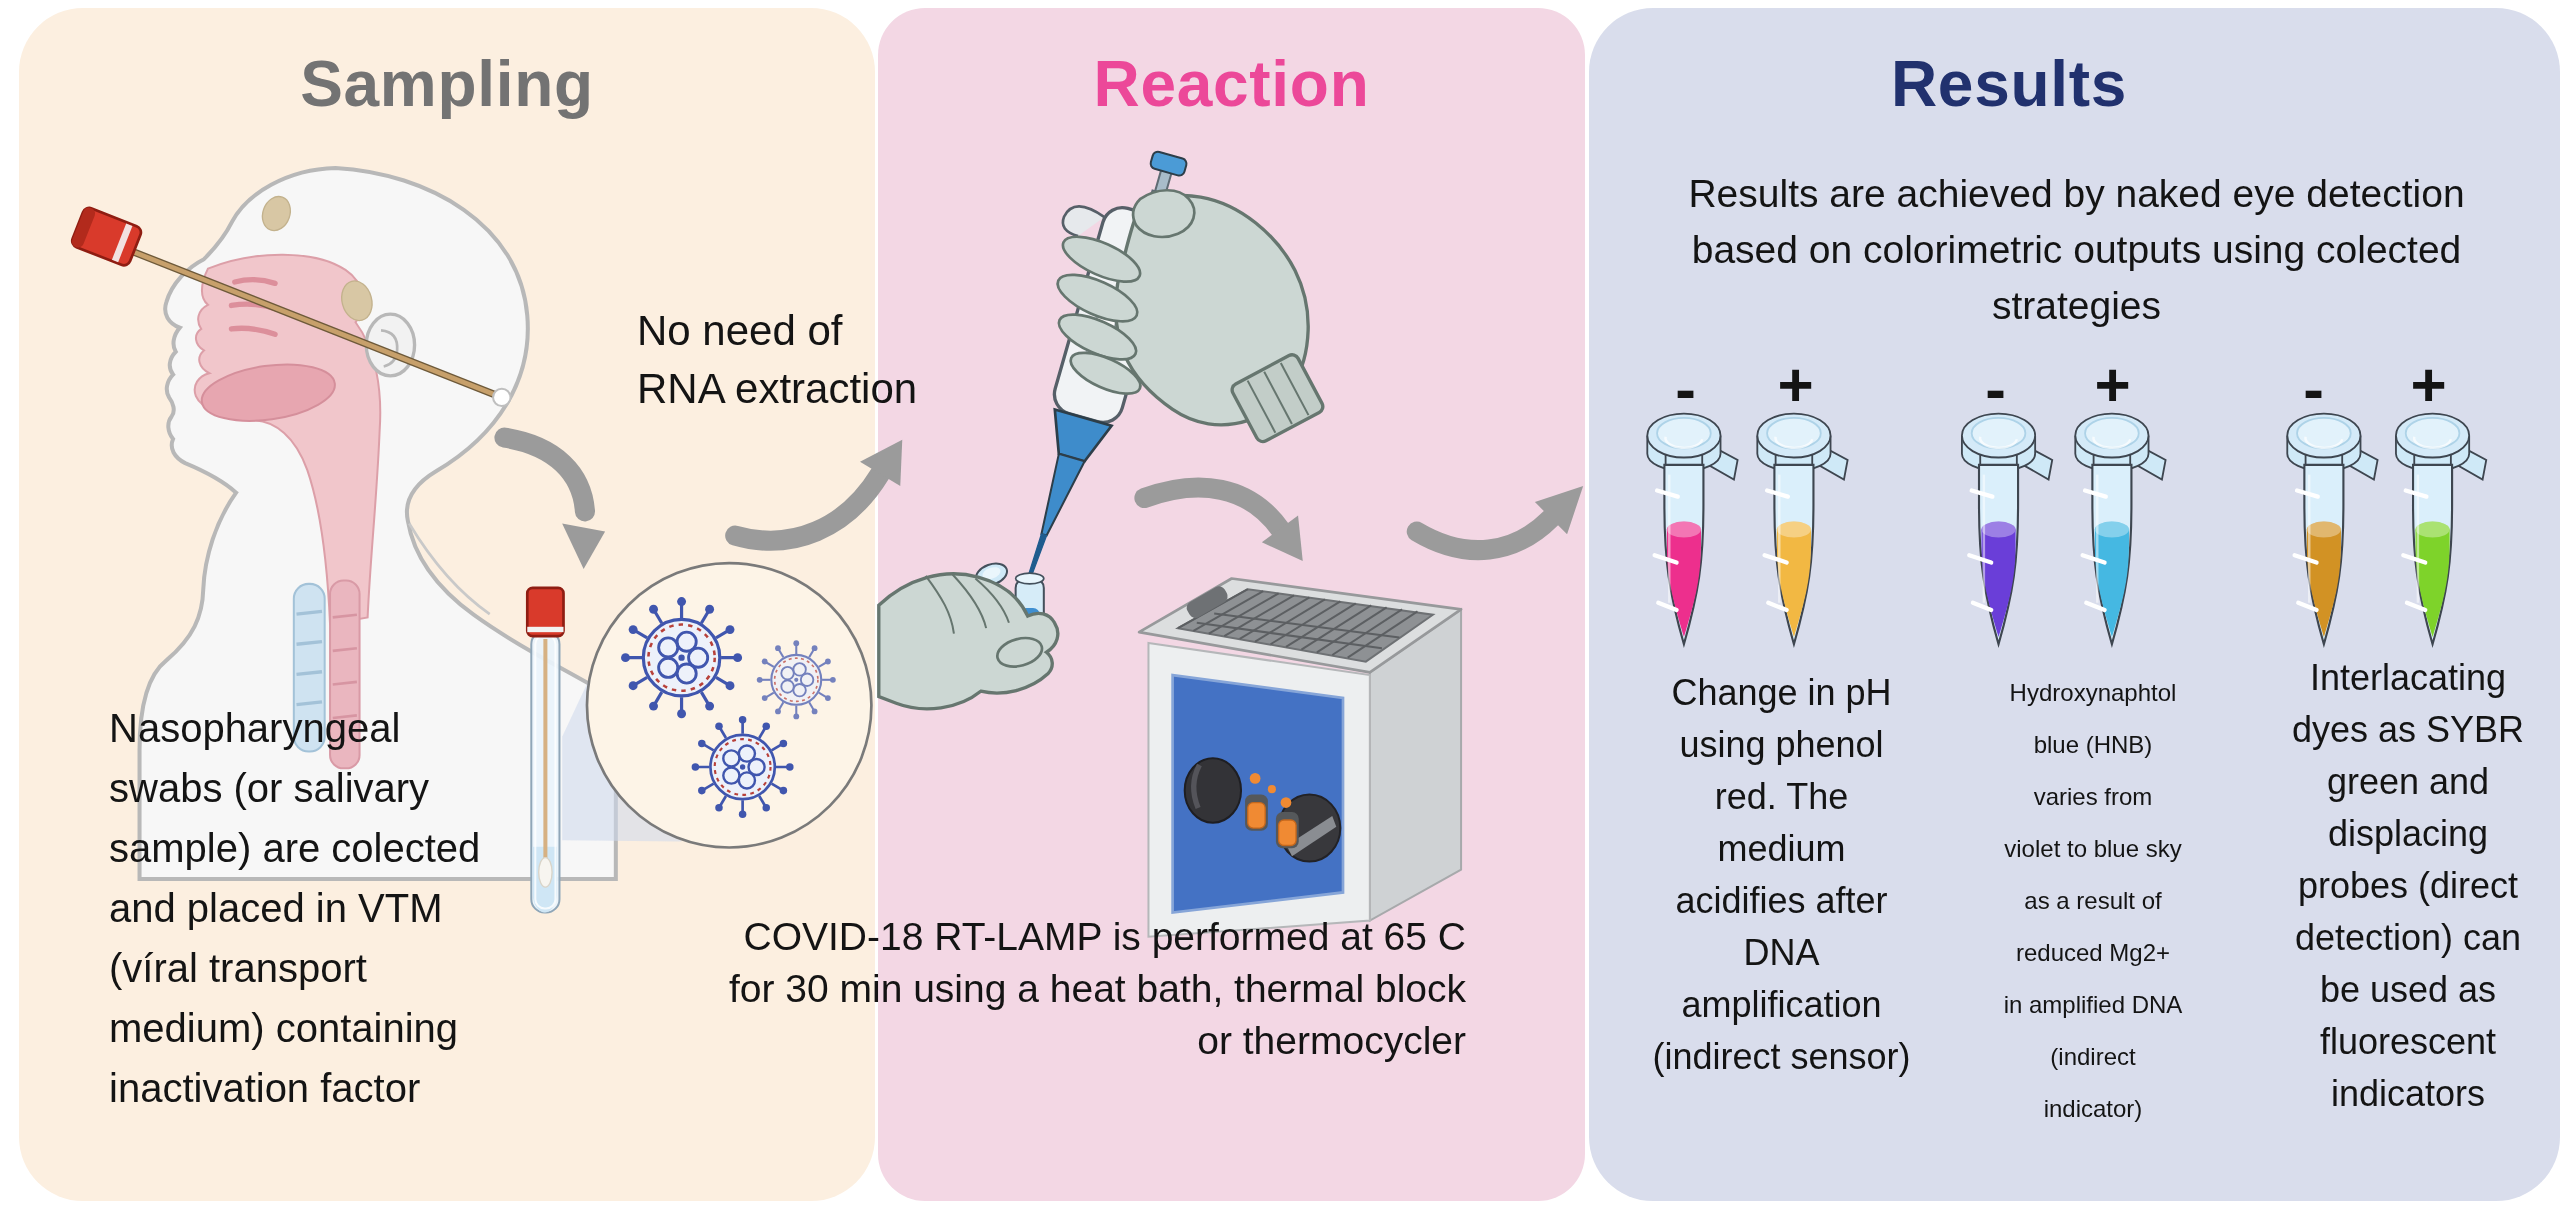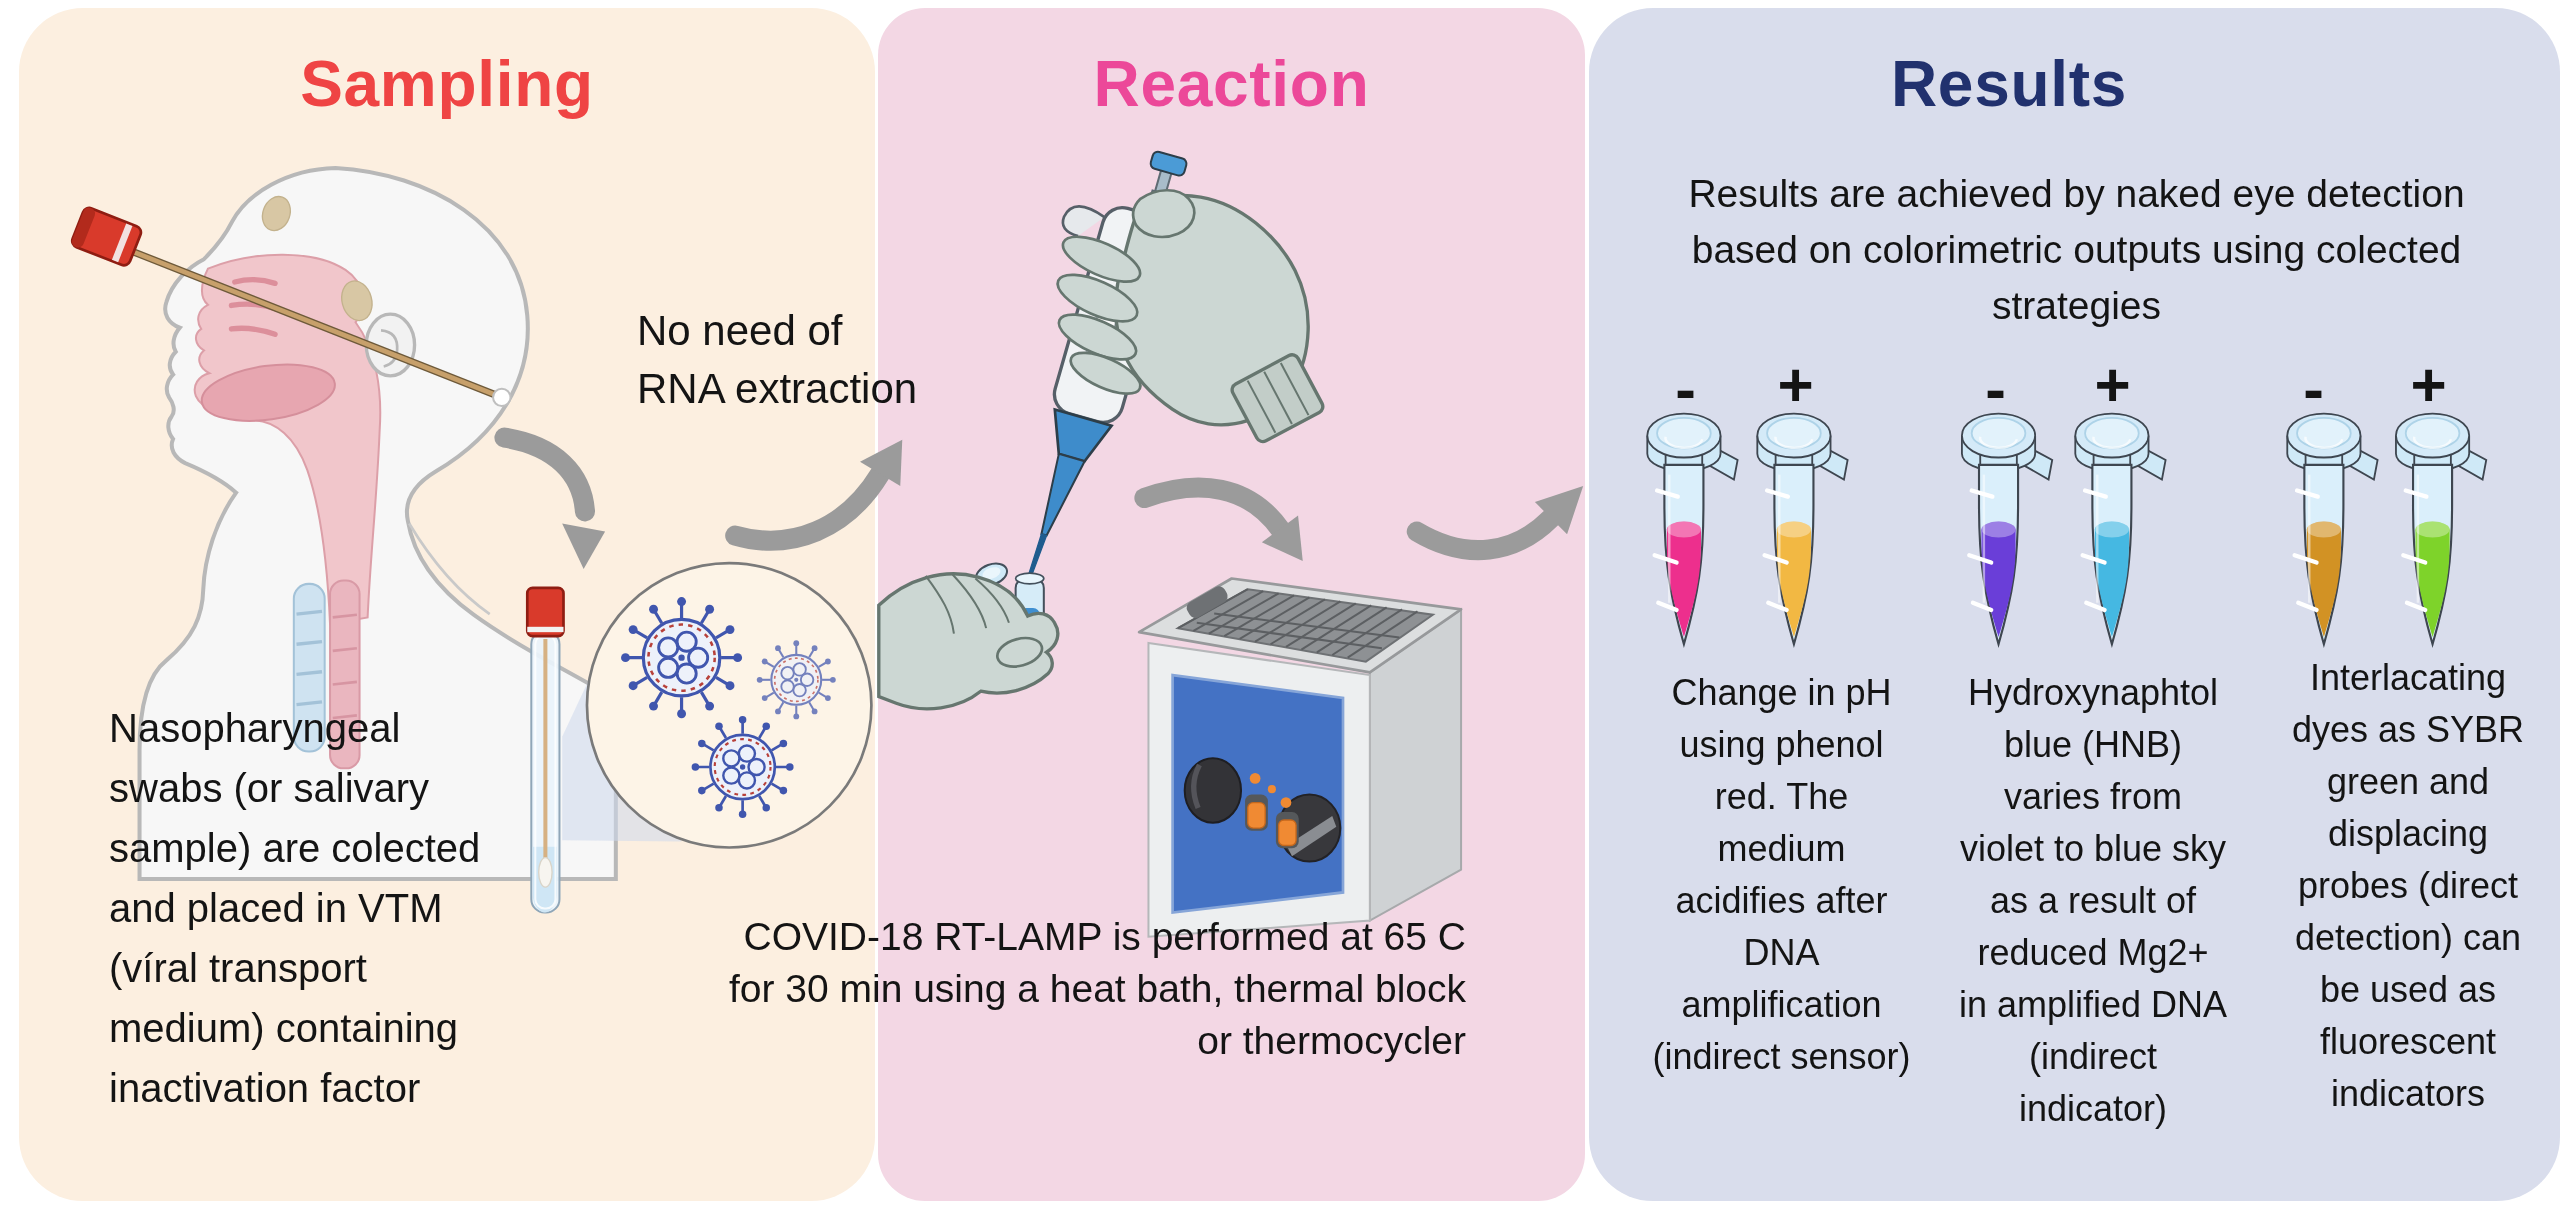--- a/index.html
+++ b/index.html
@@ -266,21 +266,21 @@
     <g>
       <use href="#sym-tube" x="2430" y="598" width="164" height="382" style="color: rgb(237, 47, 141);"></use>
       <use href="#sym-tube" x="2594" y="598" width="164" height="382" style="color: rgb(242, 184, 67);"></use>
       <use href="#sym-tube" x="2899" y="598" width="164" height="382" style="color: rgb(106, 62, 216);"></use>
       <use href="#sym-tube" x="3068" y="598" width="164" height="382" style="color: rgb(69, 184, 226);"></use>
       <use href="#sym-tube" x="3384" y="598" width="164" height="382" style="color: rgb(210, 146, 36);"></use>
       <use href="#sym-tube" x="3546" y="598" width="164" height="382" style="color: rgb(126, 211, 42);"></use>
     </g>
   </svg>
 
-  <div class="title" style="left: 19px; width: 856px; color: #ef4444;">Sampling</div>
+  <div class="title" style="left: 19px; width: 856px; color: #737373;">Sampling</div>
   <div class="title" style="left: 878px; width: 707px; color: #ec4899;">Reaction</div>
   <div class="title" style="left: 1589px; width: 840px; color: rgb(33, 49, 110);">Results</div>
 
   <div class="abs cap pre" style="left:109px;top:698px;width:443px;text-align:left;">Nasopharyngeal
 swabs (or salivary
 sample) are colected
 and placed in VTM
 (víral transport
 medium) containing
 inactivation factor</div>
@@ -304,21 +304,21 @@
   <div class="sign" style="left:2388px;top:354px;">+</div>
 
   <div class="abs cap pre" style="left:1627px;top:667px;width:309px;text-align:center;font-size:36px;line-height:52px;">Change in pH
 using phenol
 red. The
 medium
 acidifies after
 DNA
 amplification
 (indirect sensor)</div>
-  <div class="abs cap pre" style="left:1932px;top:667px;width:322px;text-align:center;font-size:36px;line-height:52px;">Hydroxynaphtol
+  <div class="abs cap pre" style="left:1932px;top:667px;width:322px;text-align:center;font-size:24px;line-height:52px;">Hydroxynaphtol
 blue (HNB)
 varies from
 violet to blue sky
 as a result of
 reduced Mg2+
 in amplified DNA
 (indirect
 indicator)</div>
   <div class="abs cap pre" style="left:2247px;top:652px;width:322px;text-align:center;font-size:36px;line-height:52px;">Interlacating
 dyes as SYBR

